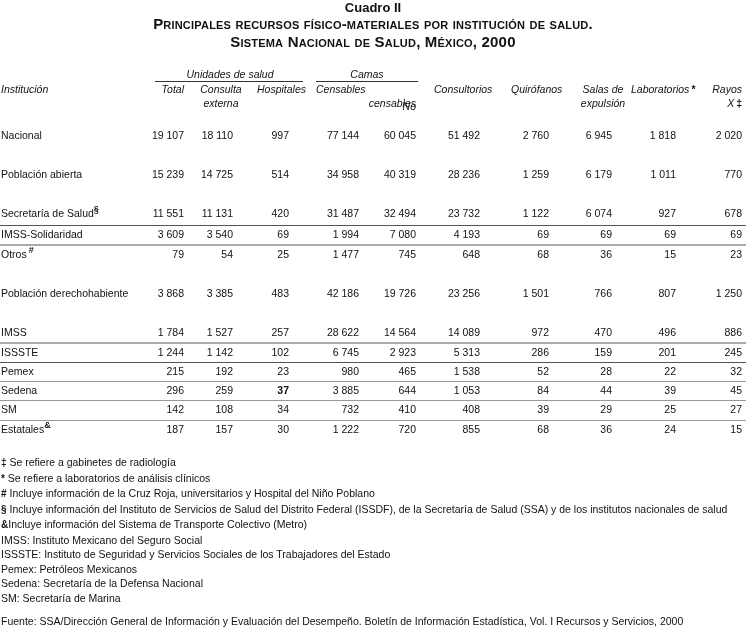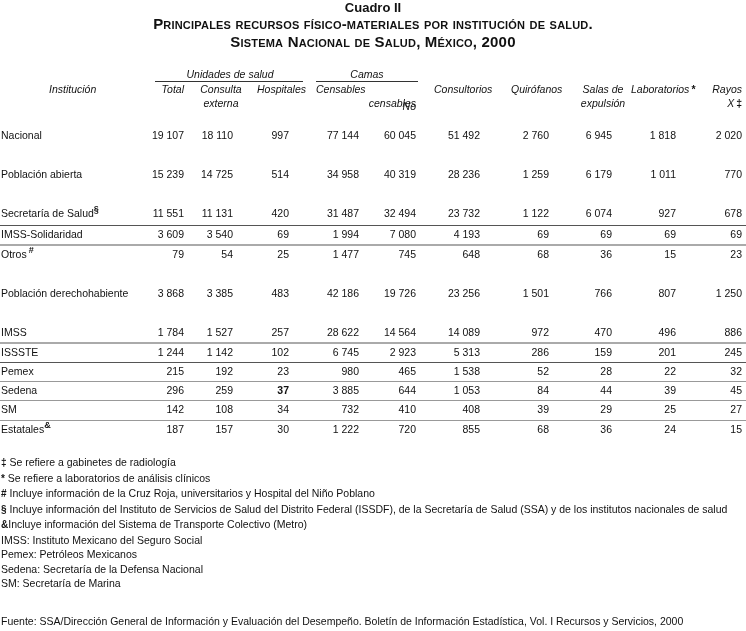--- a/index.html
+++ b/index.html
@@ -29,21 +29,21 @@
 </head>
 <body>
 
 <div class="title-block">
   <div class="cuadro">Cuadro II</div>
   <div class="sc">Principales recursos físico-materiales por institución de salud.</div>
   <div class="sc">Sistema Nacional de Salud, México, 2000</div>
 </div>
 
 <div>
-  <div class="abs it" style="left:1px; top:83px;padding-left:48px;">Institución</div>
+  <div class="abs it" style="left:1px; top:83px;">Institución</div>
 
   <div class="abs it c" style="left:155px; width:150px; top:68px;">Unidades de salud</div>
   <div class="group-rule" style="left:155px; width:148px; top:81px;"></div>
   <div class="abs it c" style="left:316px; width:102px; top:68px;">Camas</div>
   <div class="group-rule" style="left:316px; width:102px; top:81px;"></div>
 
   <div class="abs it r" style="left:140px; width:44px; top:83px;">Total</div>
   <div class="abs it c" style="left:196px; width:50px; top:83px;">Consulta</div>
   <div class="abs it c" style="left:196px; width:50px; top:97px;">externa</div>
   <div class="abs it" style="left:257px; top:83px;">Hospitales</div>
@@ -236,18 +236,19 @@
   </div>
 </div>
 
 <div class="notes">
   <div><span class="sym">‡</span> <span>Se refiere a gabinetes de radiología</span></div>
   <div><span class="sym">*</span> <span>Se refiere a laboratorios de análisis clínicos</span></div>
   <div><span class="sym">#</span> <span>Incluye información de la Cruz Roja, universitarios y Hospital del Niño Poblano</span></div>
   <div><span class="sym">§</span> <span>Incluye información del Instituto de Servicios de Salud del Distrito Federal (ISSDF), de la Secretaría de Salud (SSA) y de los institutos nacionales de salud</span></div>
   <div><span class="sym">&amp;</span><span>Incluye información del Sistema de Transporte Colectivo (Metro)</span></div>
   <div>IMSS: Instituto Mexicano del Seguro Social</div>
+  <div>ISSSTE: Instituto de Seguridad y Servicios Sociales de los Trabajadores del Estado</div>
   <div>Pemex: Petróleos Mexicanos</div>
   <div>Sedena: Secretaría de la Defensa Nacional</div>
   <div>SM: Secretaría de Marina</div>
 </div>
 
 <div class="source">Fuente: SSA/Dirección General de Información y Evaluación del Desempeño. Boletín de Información Estadística, Vol. I  Recursos y Servicios, 2000</div>
 
 </body></html>

